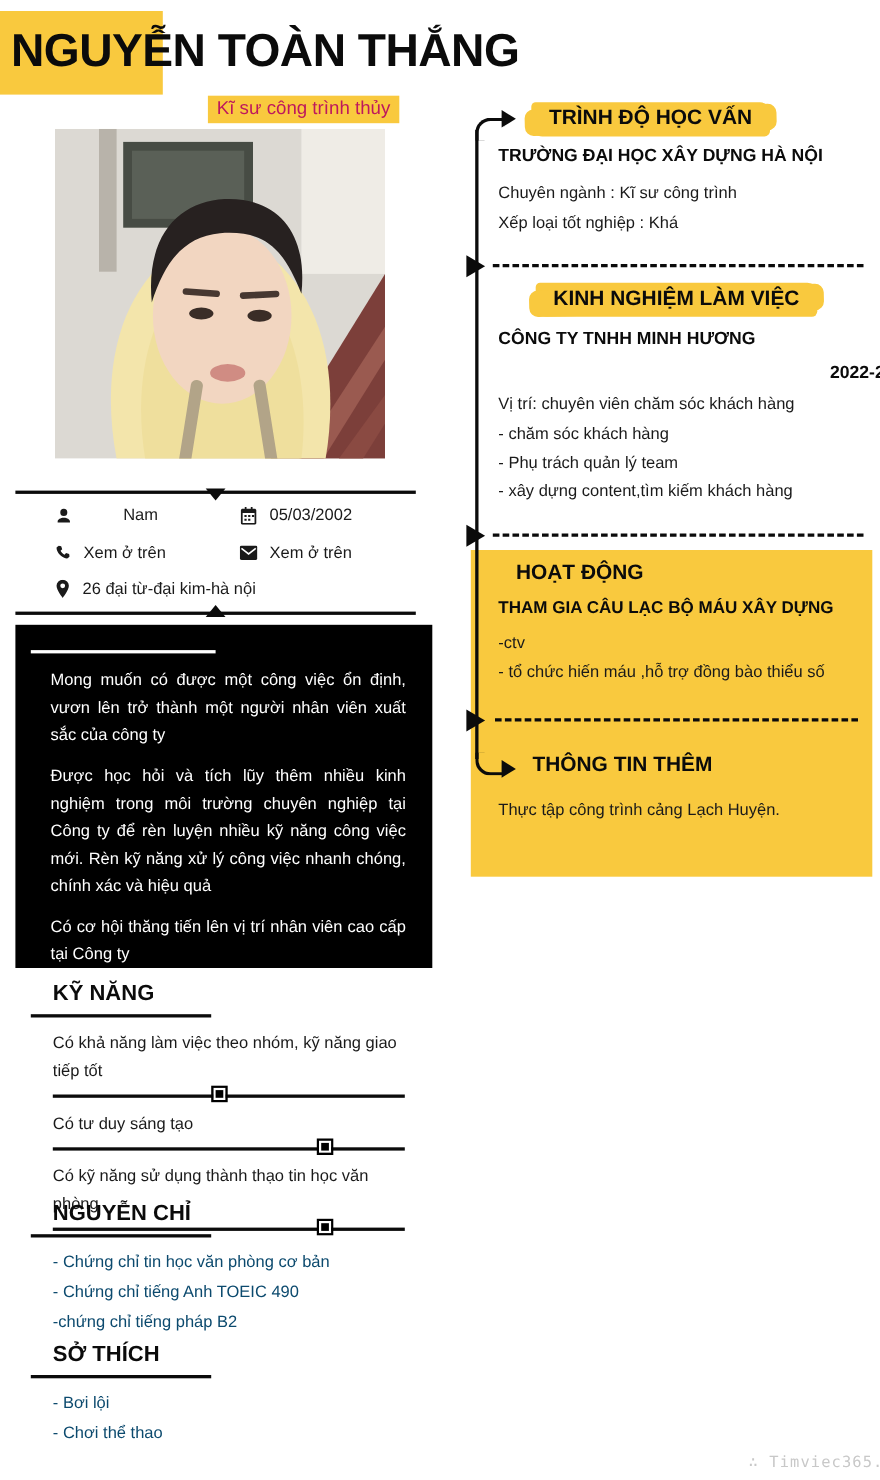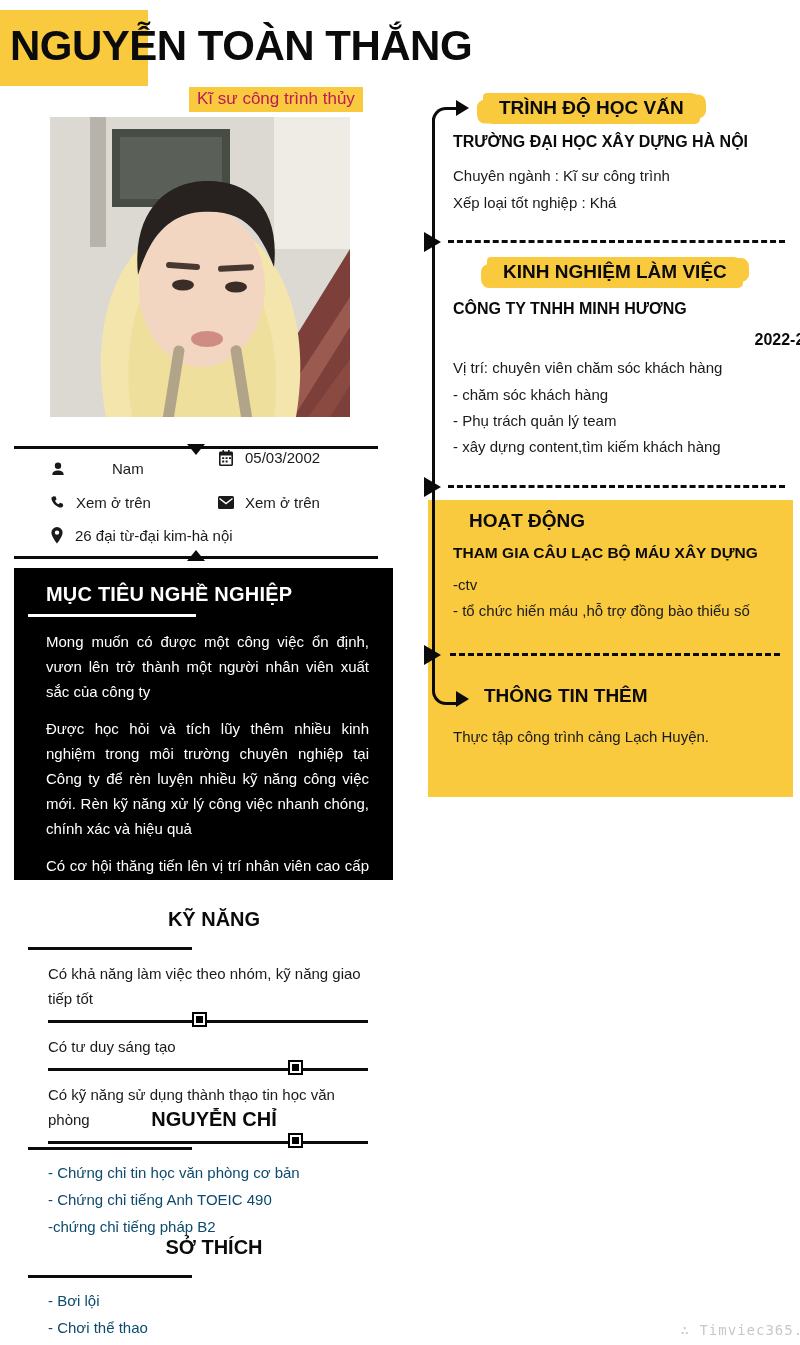--- a/index.html
+++ b/index.html
@@ -41,21 +41,21 @@
   .objective{
     position:absolute;left:14px;top:568px;width:379px;height:312px;
     background:#000;color:#fff;box-sizing:border-box;
     padding:15px 24px 0 32px;overflow:hidden;
   }
   .objective h2{margin:0;font-size:20px;font-weight:bold;letter-spacing:0.2px;}
   .objective .underline{width:168px;height:3px;background:#fff;margin:8px 0 0 -18px;}
   .objective p{margin:12px 0 0 0;font-size:15px;line-height:25px;text-align:justify;}
   
   .lsection{position:absolute;left:28px;width:352px;}
-  .lsection h2{margin:16px;padding-left:20px;font-size:20px;font-weight:bold;color:#0b0b0b;text-align:center;}
+  .lsection h2{margin:0;padding-left:20px;font-size:20px;font-weight:bold;color:#0b0b0b;}
   .lsection .underline{width:164px;height:3px;background:#0b0b0b;margin-top:7px;}
   .lsection .line-item{padding-left:20px;font-size:15px;line-height:27px;color:#0c4a6e;}
   .skill-label{padding-left:20px;font-size:15px;line-height:25px;margin-top:11px;width:330px;color:#1a1a1a;}
   .skill-bar{position:relative;height:3px;background:#0b0b0b;width:320px;margin:9px 0 3px 20px;}
   .skill-marker{
     position:absolute;top:-6.5px;width:7px;height:7px;background:#000;
     border:2.5px solid #fff;outline:2.5px solid #000;
   }
   
   .vline{position:absolute;left:432px;top:118px;width:3px;height:572px;background:#0b0b0b;z-index:3;}
@@ -124,21 +124,21 @@
     <span class="tri-down"></span>
   </div>
 
   <div class="info-cell" style="left:50px;top:460px;gap:46px;">
     <svg width="16" height="16" viewBox="0 0 16 16" fill="#1a1a1a">
       <path d="M8 8a3.2 3.2 0 1 0 0-6.4A3.2 3.2 0 0 0 8 8zm0 1.6c-3 0-5.6 1.5-5.6 3.4v1h11.2v-1c0-1.9-2.6-3.4-5.6-3.4z"></path>
     </svg>
     <span>Nam</span>
   </div>
 
-  <div class="info-cell" style="left:218px;top:449px;">
+  <div class="info-cell" style="left:218px;top:460px;">
     <svg width="16" height="16" viewBox="0 0 16 16" fill="#1a1a1a">
       <path d="M4.5 0h1.6v1.4H10V0h1.6v1.4h1.9c.8 0 1.5.7 1.5 1.5v11.6c0 .8-.7 1.5-1.5 1.5H2.5c-.8 0-1.5-.7-1.5-1.5V2.9c0-.8.7-1.5 1.5-1.5h2V0zM2.6 5.4v9h10.8v-9H2.6zm1.6 1.8h2v1.8h-2V7.2zm3.4 0h2v1.8h-2V7.2zm3.4 0h2v1.8h-2V7.2zm-6.8 3.4h2v1.8h-2v-1.8zm3.4 0h2v1.8h-2v-1.8z"></path>
     </svg>
     <span>05/03/2002</span>
   </div>
 
   <div class="info-cell" style="left:50px;top:494px;">
     <svg width="15" height="15" viewBox="0 0 16 16" fill="#1a1a1a">
       <path d="M3.7 1.2l2.3.4 1 3-1.6 1.4c.8 1.7 2.2 3.1 3.9 3.9l1.4-1.6 3 1 .4 2.3-1.7 1.7c-.6.3-2.1.2-3.6-.5-2.9-1.3-5.3-3.7-6.6-6.6-.7-1.5-.8-3-.5-3.6l2-1.4z"></path>
     </svg>
@@ -158,21 +158,20 @@
       <path d="M7 0a5.6 5.6 0 0 0-5.6 5.6C1.4 9.8 7 16.6 7 16.6s5.6-6.8 5.6-11A5.6 5.6 0 0 0 7 0zm0 7.8a2.2 2.2 0 1 1 0-4.4 2.2 2.2 0 0 1 0 4.4z"></path>
     </svg>
     <span>26 đại từ-đại kim-hà nội</span>
   </div>
 
   <div class="info-rule" style="top:556px;">
     <span class="tri-up"></span>
   </div>
 
   <div class="objective">
-    <h2>MỤC TIÊU NGHỀ NGHIỆP</h2>
     <div class="underline"></div>
     <p>Mong muốn có được một công việc ổn định, vươn lên trở thành một người nhân viên xuất sắc của công ty</p>
     <p>Được học hỏi và tích lũy thêm nhiều kinh nghiệm trong môi trường chuyên nghiệp tại Công ty để rèn luyện nhiều kỹ năng công việc mới. Rèn kỹ năng xử lý công việc nhanh chóng, chính xác và hiệu quả</p>
     <p>Có cơ hội thăng tiến lên vị trí nhân viên cao cấp tại Công ty</p>
   </div>
 
   <div class="lsection" style="top:892px;">
     <h2>KỸ NĂNG</h2>
     <div class="underline"></div>
     <div class="skill-label">Có khả năng làm việc theo nhóm, kỹ năng giao tiếp tốt</div>

